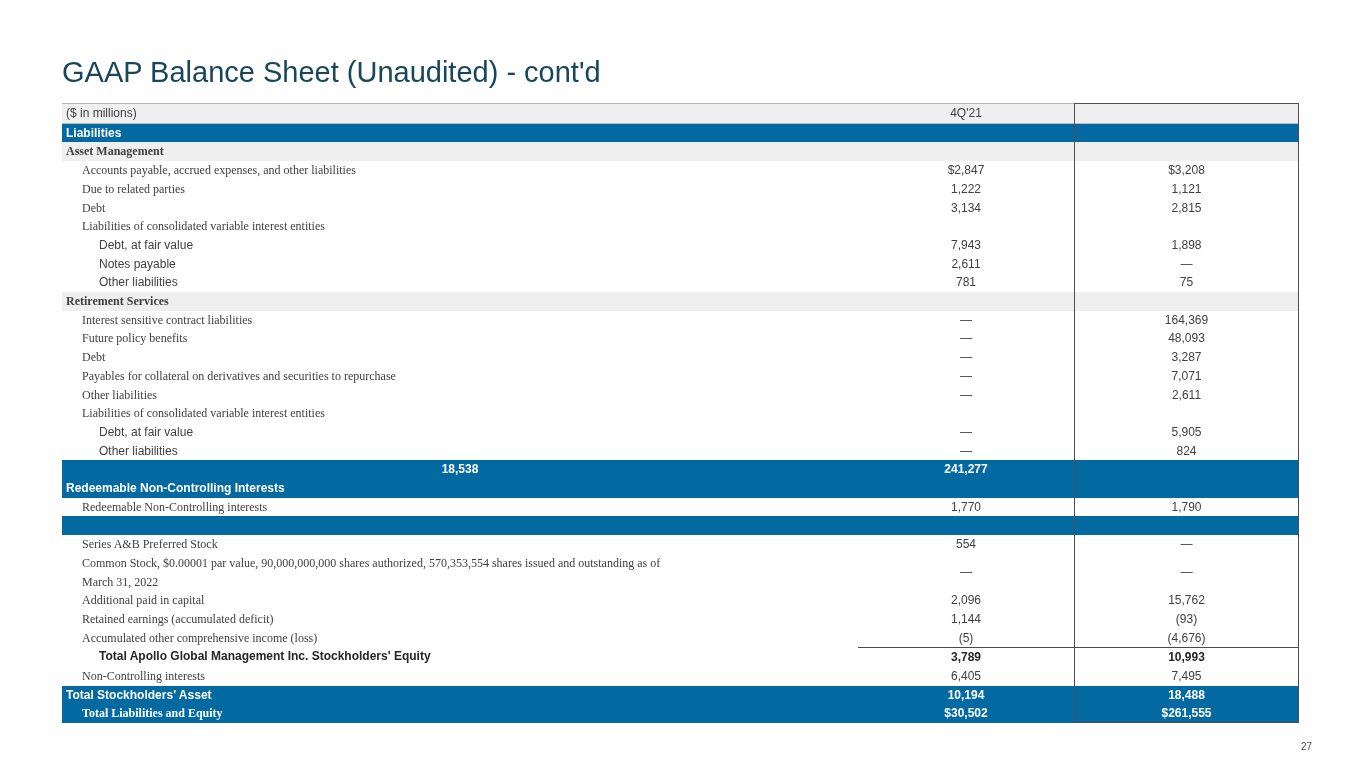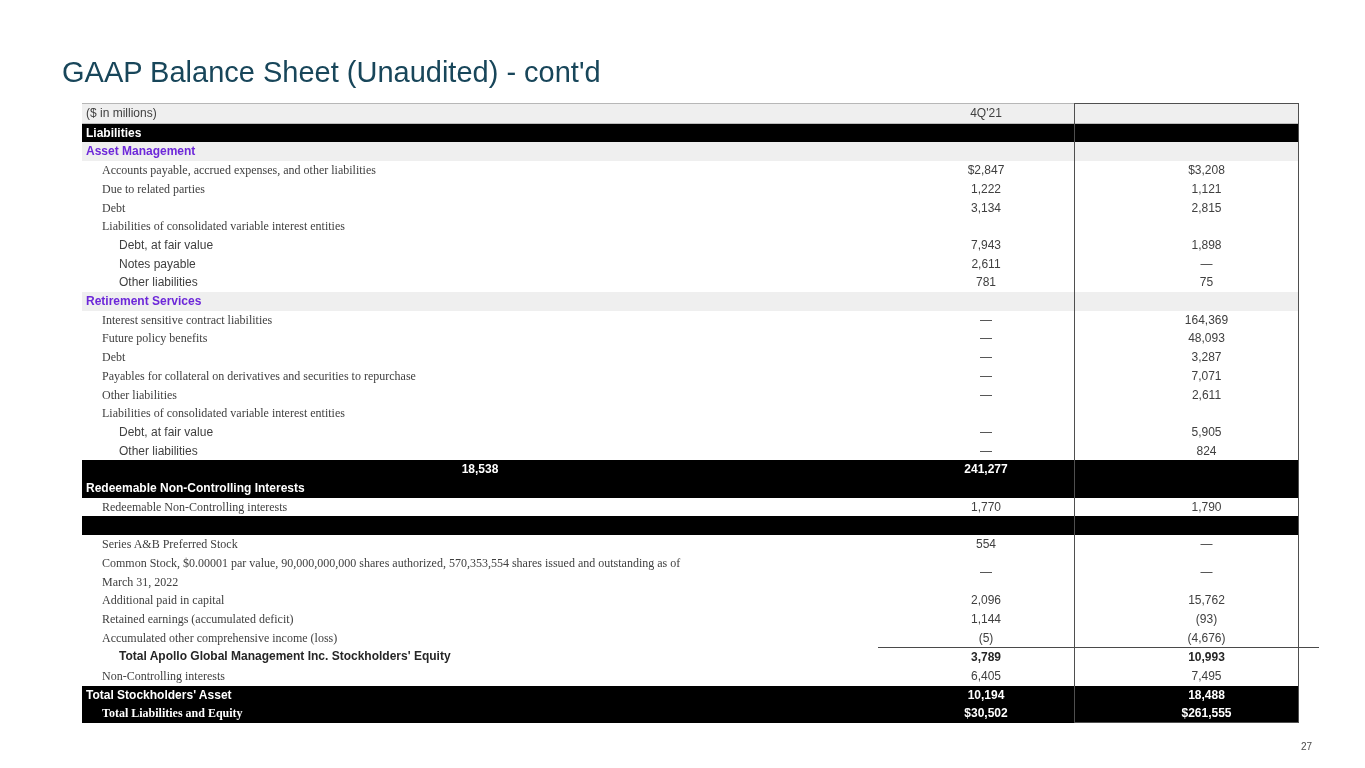--- a/index.html
+++ b/index.html
@@ -9,29 +9,29 @@
     font-family:"Liberation Sans", sans-serif; overflow:hidden;
   }
   .title {
     position:absolute; left:62px; top:56px;
     font-size:29px; font-weight:400; color:#18465A; letter-spacing:0;
   }
   .bs-table {
     position:absolute; left:62px; top:103px; width:1237px;
     font-size:12px; color:#404040;
   }
-  .row { display:grid; grid-template-columns:796px 216px 225px;margin-left:20px; }
+  .row { display:grid; grid-template-columns:796px 216px 225px; }
   .cell { min-height:18.7px; line-height:18.7px; }
   .label { text-align:left; padding-left:4px; white-space:pre-line; }
   .val { text-align:center; }
   .ind1 .label { padding-left:20px;font-family:Liberation Serif, serif; }
   .ind2 .label { padding-left:37px; }
   .colheader { background:#EFEFEF; border-top:1px solid #B7B7B7; border-bottom:1px solid #BDBDBD; }
-  .green-header, .green-total { background:#000000; color:#ffffff; font-weight:700; }
-  .gray-header { background:#EFEFEF; color:#6d28d9; font-weight:700; }
+  .green-header, .green-total { background:#0369a1; color:#ffffff; font-weight:700; }
+  .gray-header { background:#EFEFEF; color:#404040; font-weight:700;font-family:Liberation Serif, serif; }
   .subtotal { font-weight:700; color:#262626; }
   .subtotal .val { border-top:1px solid #4A4A4A; }
   .h2 .val { line-height:37.4px; }
   .colbox {
     position:absolute; top:0; bottom:0; left:1012px; width:225px;
     border:1px solid #4F4F4F; pointer-events:none;
   }
   .page-num {
     position:absolute; left:1301px; top:741px;
     font-size:10px; color:#4A4A4A;

